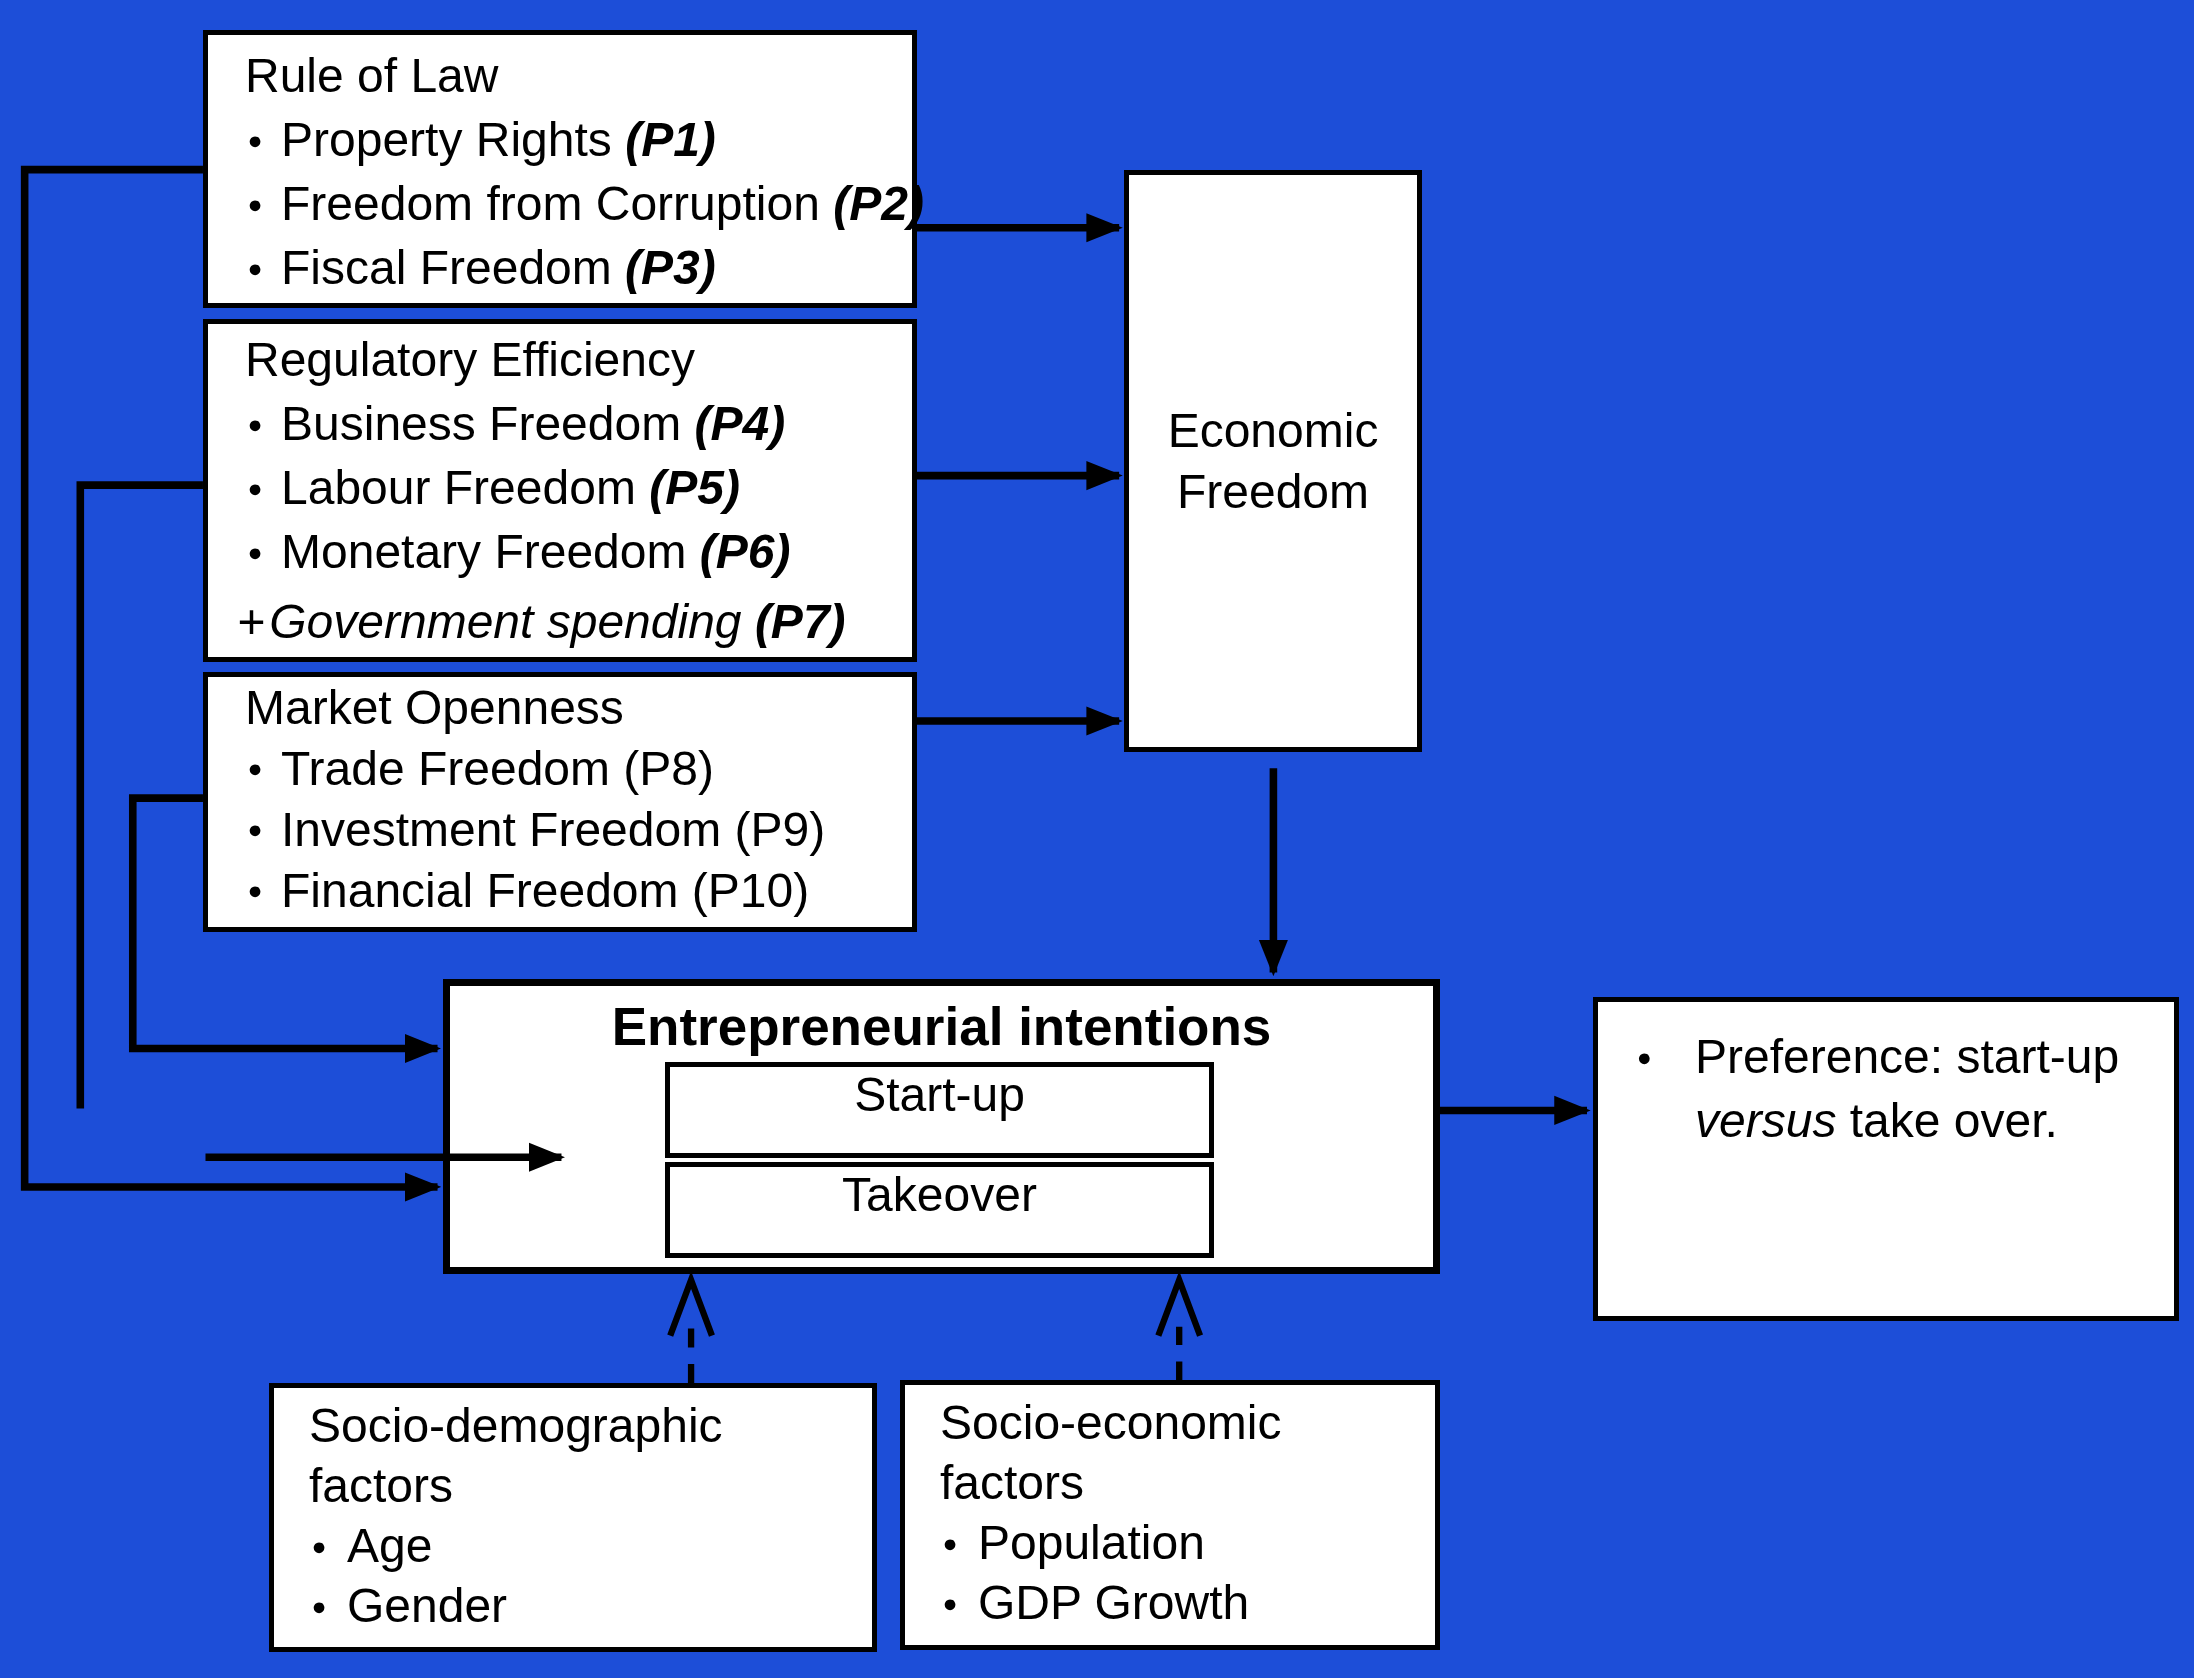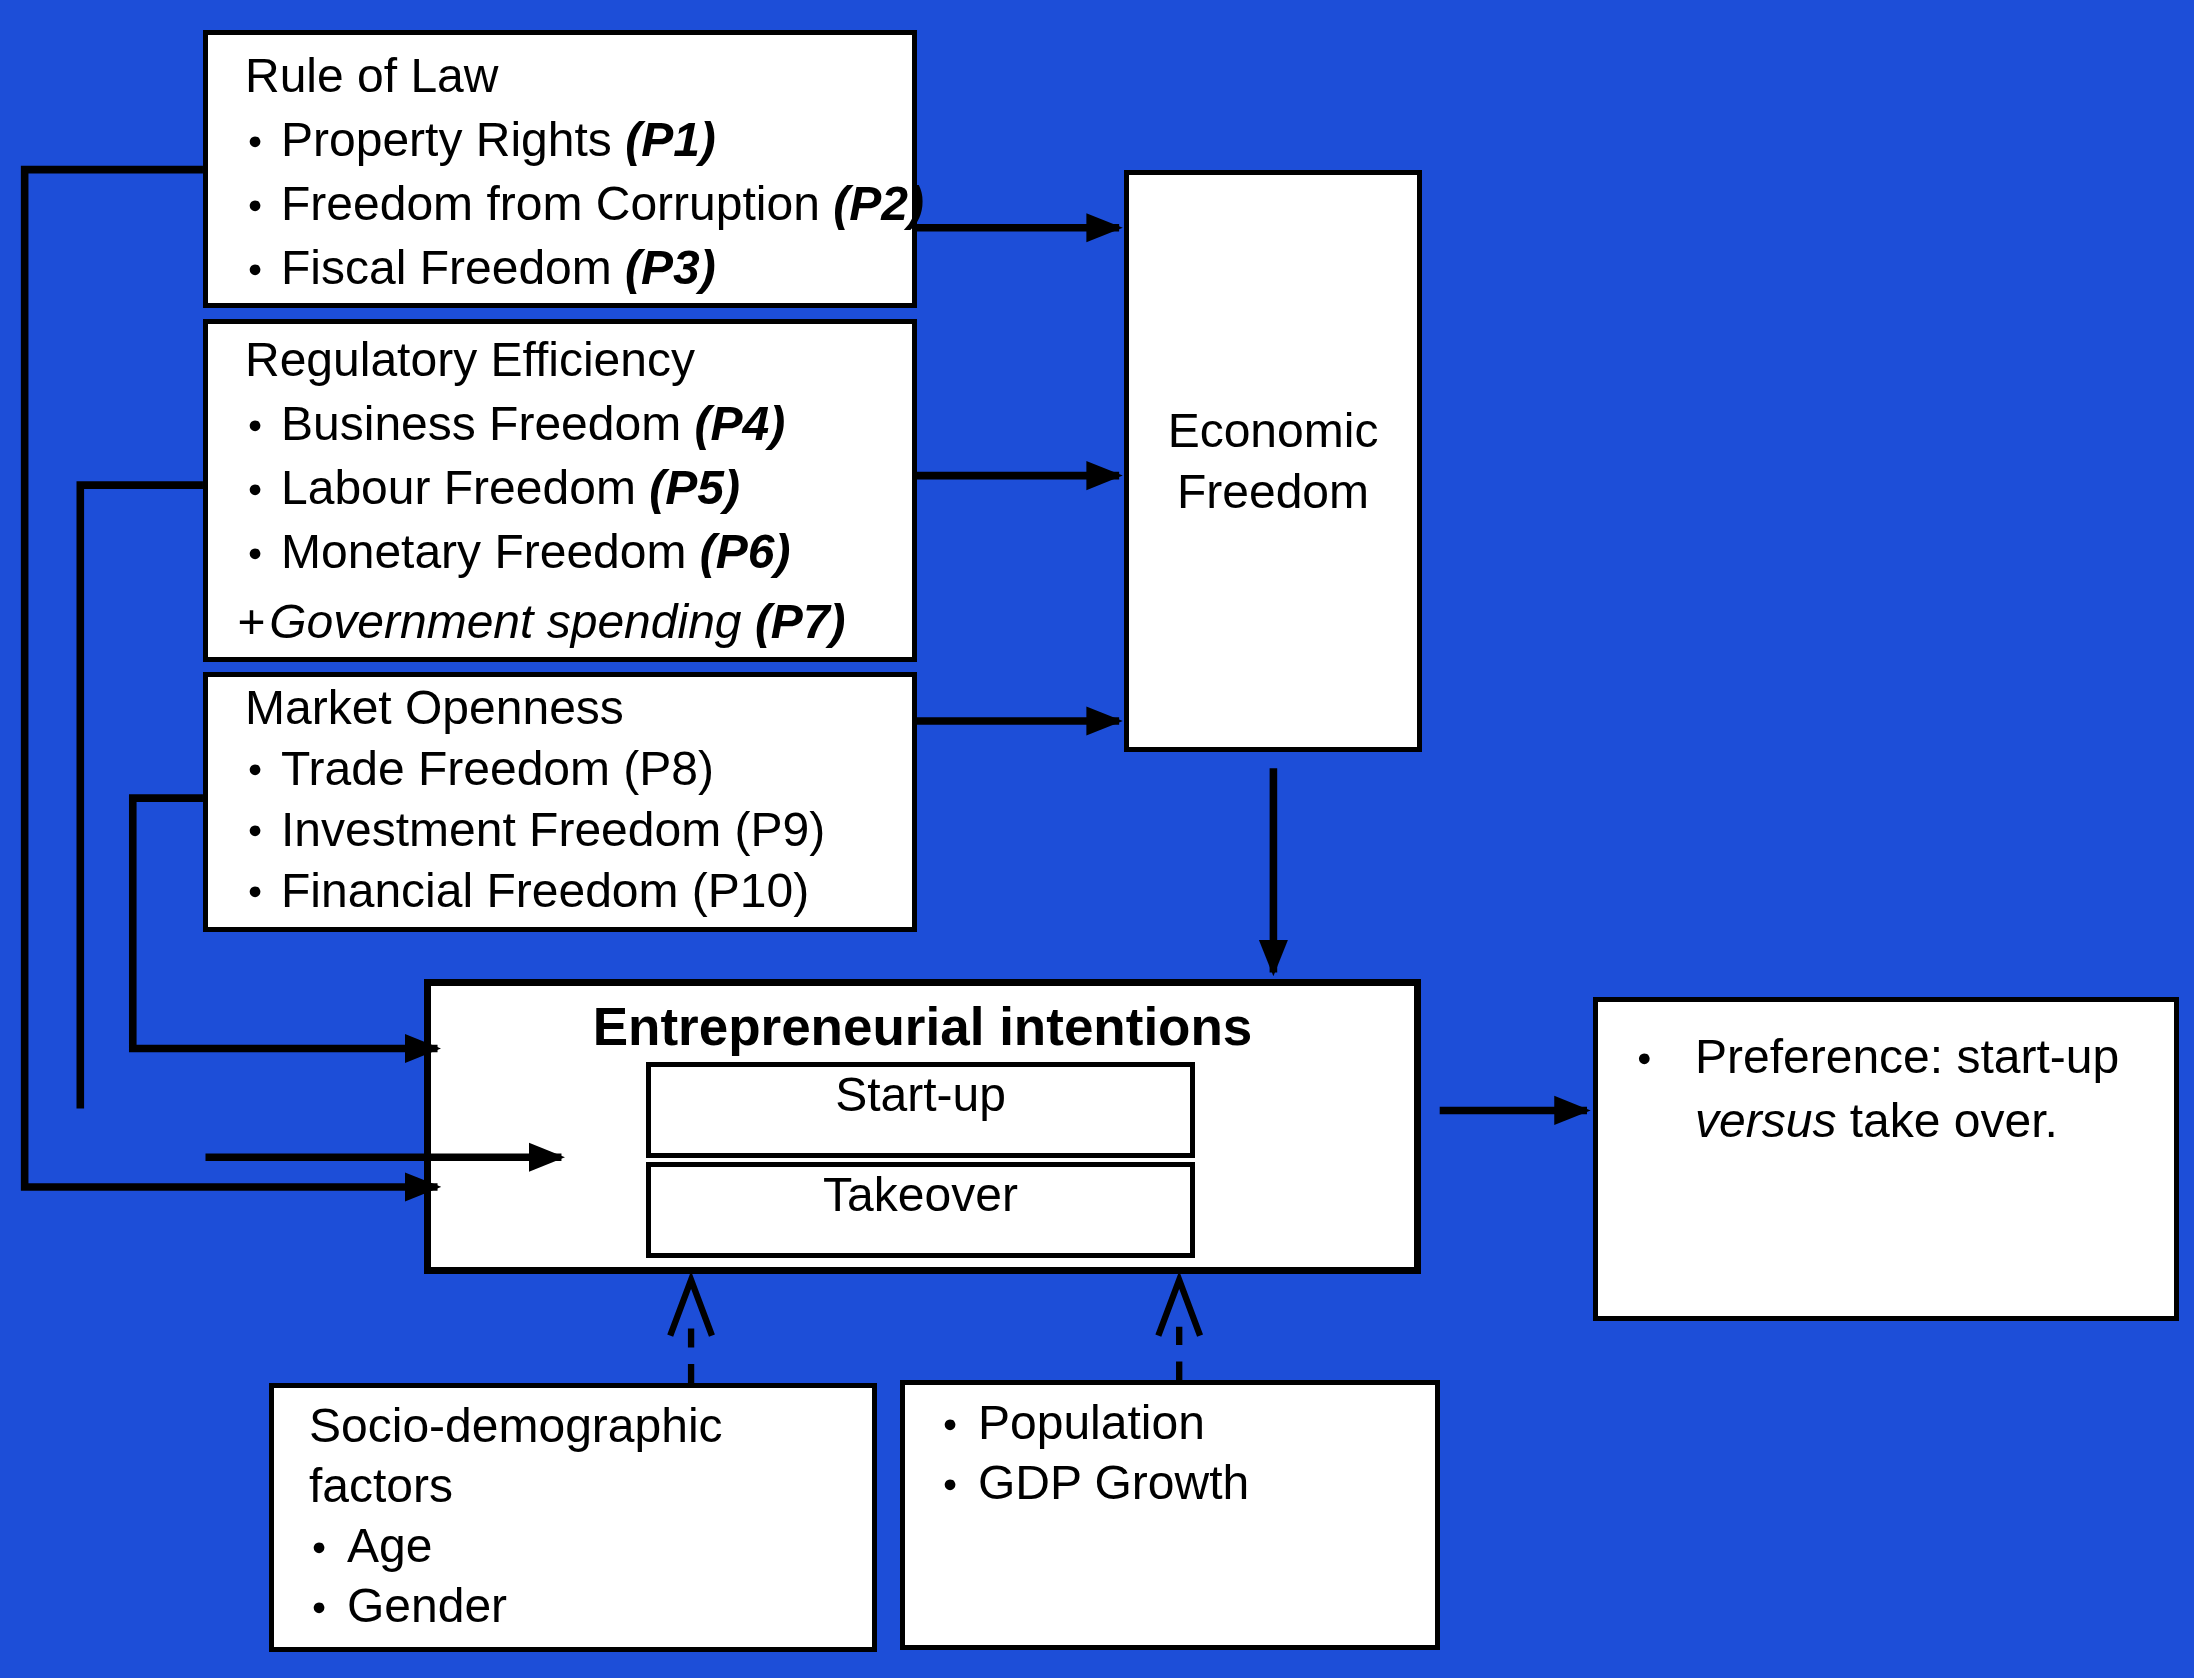--- a/index.html
+++ b/index.html
@@ -17,21 +17,21 @@
   .gov-line .prefix{font-style:normal;margin-right:3.8px;}
   .gov-line .code{font-weight:bold;font-style:italic;}
 
   .box-rol{left:203px;top:30px;width:714px;height:278px;}
   .box-re{left:203px;top:319px;width:714px;height:343px;padding-top:4px;}
   .box-mo{left:203px;top:672px;width:714px;height:260px;padding-top:0;line-height:61px;}
 
   .box-ef{left:1124px;top:170px;width:298px;height:582px;display:flex;align-items:center;justify-content:center;text-align:center;font-size:48px;line-height:61px;}
   .box-ef .title{max-width:272px;}
 
-  .box-ei{left:424px;top:979px;width:997px;height:295px;border-width:7.6px;padding-left:30px;}
+  .box-ei{left:443px;top:979px;width:997px;height:295px;border-width:7.6px;padding-left:30px;}
   .ei-title{position:absolute;left:0;right:0;top:8.9px;text-align:center;font-size:53px;font-weight:bold;line-height:63px;white-space:nowrap;}
   .subbox{position:absolute;left:215px;width:549px;height:96px;border:5.7px solid #000;box-sizing:border-box;background:#fff;
           display:flex;justify-content:center;font-size:48px;}
   .sub-startup{top:76px;}
   .sub-takeover{top:176px;}
 
   .box-ec{left:1593px;top:997px;width:586px;height:324px;border-width:5px;font-size:48px;line-height:64px;padding:23px 12.6px 0 35px;}
   .box-ec .title{font-weight:bold;max-width:430px;}
   .box-ec ul.items li{padding-left:62px;white-space:normal;}
   .box-ec .bullet{left:3.8px;}
@@ -112,20 +112,21 @@
     <div class="title">Socio-demographic factors</div>
     <ul class="items">
 
         <li><span class="bullet">●</span><span class="lbl">Age</span></li>
 
         <li><span class="bullet">●</span><span class="lbl">Gender</span></li>
       </ul>
   </div>
 
   <div class="box bottombox box-se">
+    <div class="title">Socio-economic factors</div>
     <ul class="items">
 
         <li><span class="bullet">●</span><span class="lbl">Population</span></li>
 
         <li><span class="bullet">●</span><span class="lbl">GDP Growth</span></li>
       </ul>
   </div>
 
   <svg class="connectors" width="2194" height="1679" viewBox="0 0 3470 2655">
     <defs>

